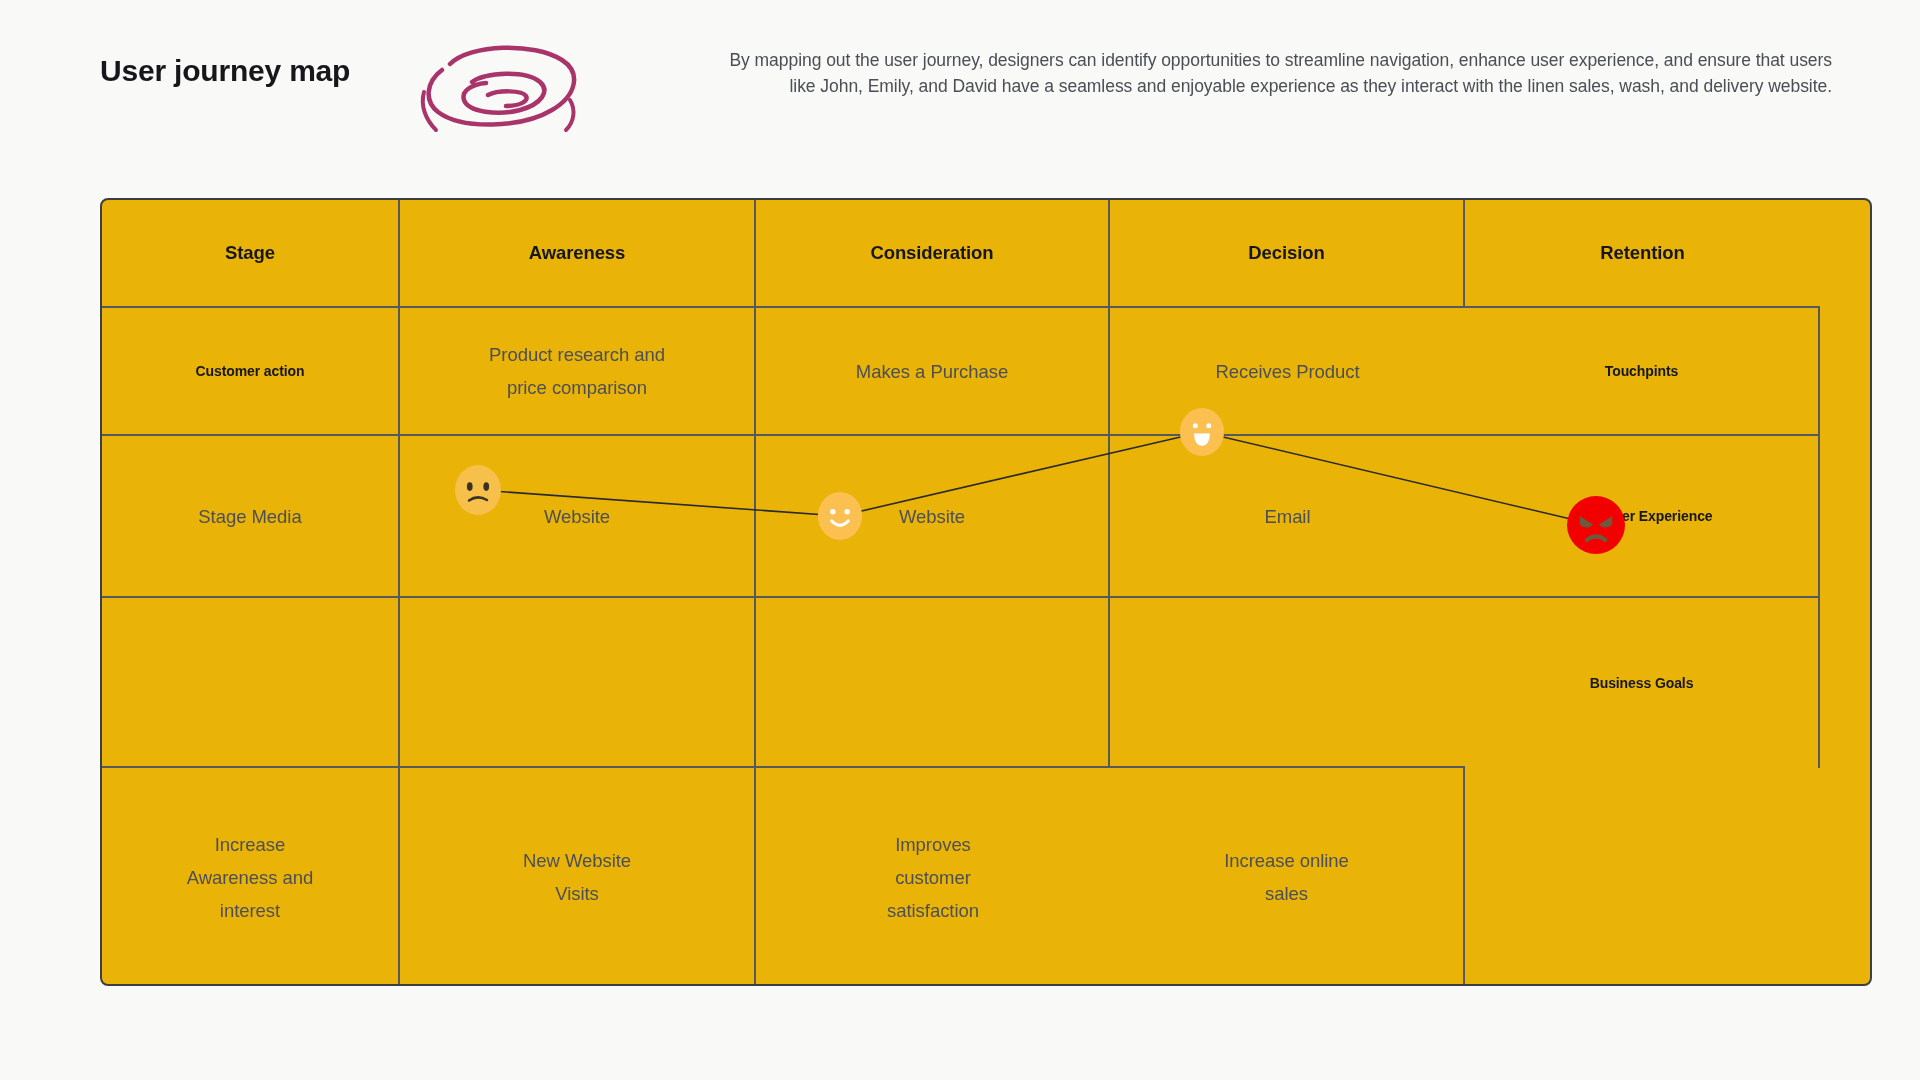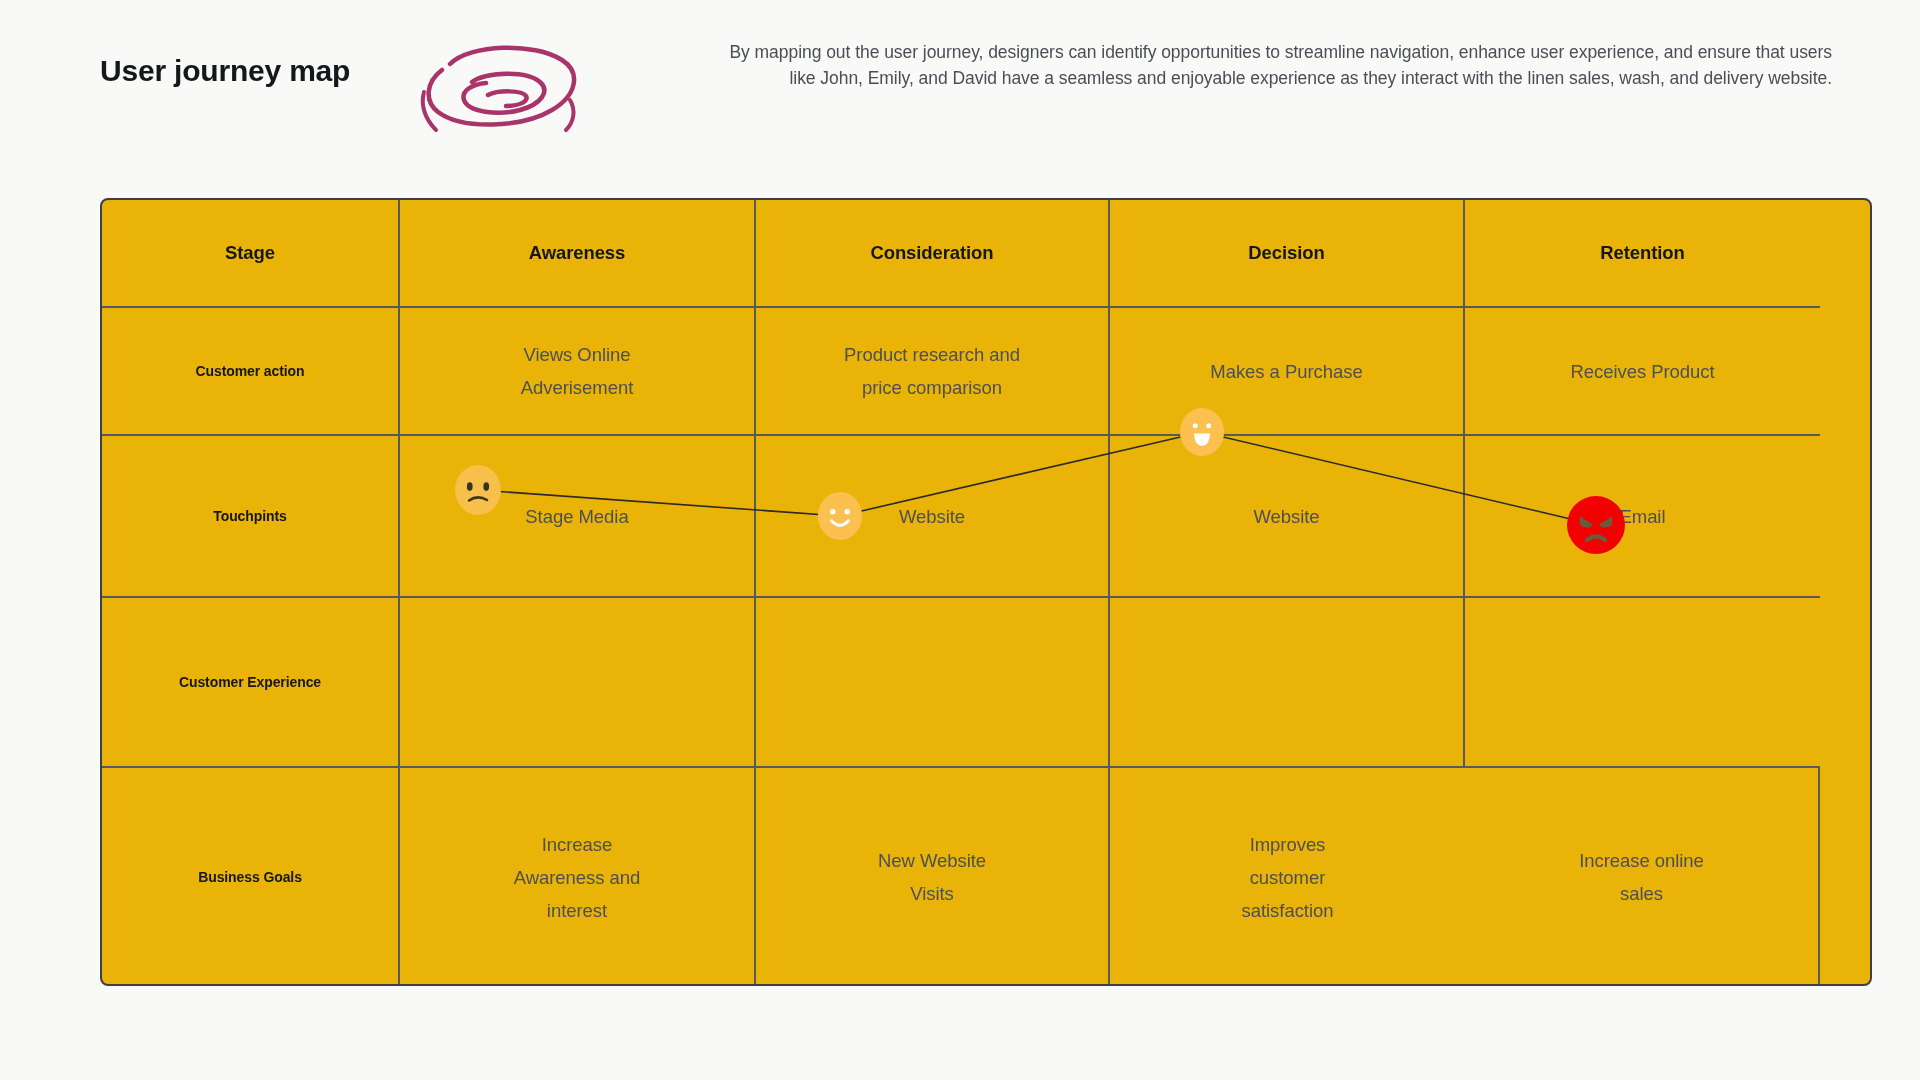--- a/index.html
+++ b/index.html
@@ -37,21 +37,21 @@
   #brand-mark {
     position: absolute;
     left: 410px;
     top: 38px;
     width: 180px;
     height: 110px;
   }
   #intro-text {
     position: absolute;
     left: 712px;
-    top: 40px;
+    top: 48px;
     width: 1120px;
     font-size: 17.5px;
     line-height: 25.5px;
     color: #4a4e55;
     letter-spacing: -0.05px;
   }
 
   
   #journey-table {
     position: absolute;
@@ -147,26 +147,20 @@
 
     <div class="cell head-cell">Stage</div>
     <div class="cell head-cell">Awareness</div>
     <div class="cell head-cell">Consideration</div>
     <div class="cell head-cell">Decision</div>
     <div class="cell head-cell last-col">Retention</div>
 
     <div class="cell row-label">Customer action</div>
     <div class="cell body-cell">
       <span class="lines">
-        <span>Views Online</span>
-        <span>Adverisement</span>
-      </span>
-    </div>
-    <div class="cell body-cell">
-      <span class="lines">
         <span>Product research and</span>
         <span>price comparison</span>
       </span>
     </div>
     <div class="cell body-cell">
       <span class="lines">
         <span>Makes a Purchase</span>
       </span>
     </div>
     <div class="cell body-cell last-col">

